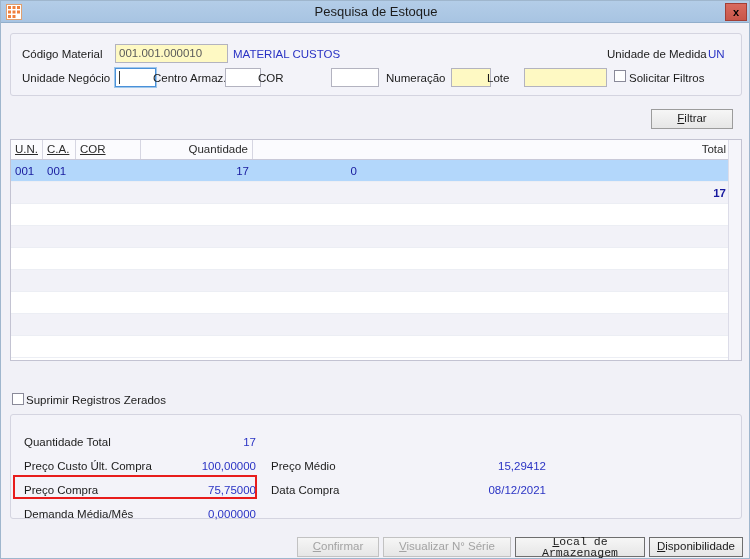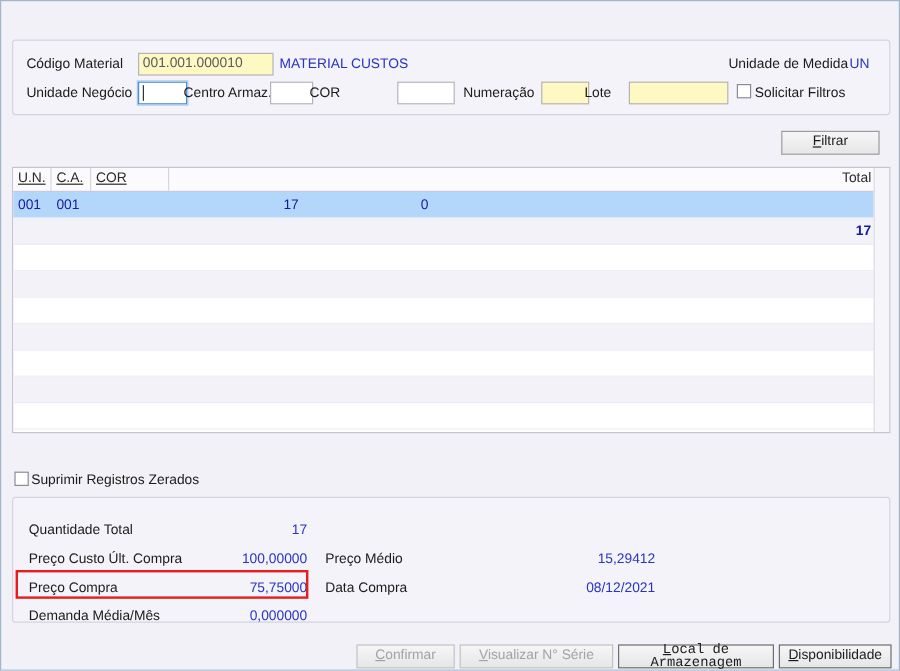--- a/index.html
+++ b/index.html
@@ -202,20 +202,36 @@
   }
 
   
   #btnbar { position: absolute; left: 0; top: 533px; width: 750px; height: 26px; }
 </style>
 </head>
 <body>
 
 <div id="app">
 
+  <div class="titlebar">
+    <div class="title-icon">
+      <svg width="12" height="12" viewBox="0 0 12 12">
+        <rect x="0" y="0" width="3" height="3" fill="#f0803c"></rect>
+        <rect x="4.5" y="0" width="3" height="3" fill="#f0803c"></rect>
+        <rect x="9" y="0" width="3" height="3" fill="#f0803c"></rect>
+        <rect x="0" y="4.5" width="3" height="3" fill="#f0803c"></rect>
+        <rect x="4.5" y="4.5" width="3" height="3" fill="#f0803c"></rect>
+        <rect x="9" y="4.5" width="3" height="3" fill="#f0803c"></rect>
+        <rect x="0" y="9" width="3" height="3" fill="#f0803c"></rect>
+        <rect x="4.5" y="9" width="3" height="3" fill="#f0803c"></rect>
+      </svg>
+    </div>
+    <div class="title-text">Pesquisa de Estoque</div>
+    <div class="close-btn">x</div>
+  </div>
 
   <div class="panel" id="filter-panel">
 
     <div class="lbl" style="left:11px; top:13px;">Código Material</div>
     <div class="inp readonly" style="left:104px; top:10px; width:113px;">001.001.000010</div>
     <div class="lbl-blue" style="left:222px; top:13px;">MATERIAL CUSTOS</div>
 
     <div class="lbl" style="left:596px; top:13px;">Unidade de Medida</div>
     <div class="lbl-blue" style="left:697px; top:13px;">UN</div>
 
@@ -243,20 +259,21 @@
   <div class="btn" style="left:650px; top:108px; width:82px; height:20px;">
     <span><u>F</u><span>iltrar</span></span>
   </div>
 
   <div id="grid">
 
     <div class="ghead">
       <div class="gh" style="left:0px; width:32px;"><u>U.N.</u></div>
       <div class="gh" style="left:32px; width:33px;"><u>C.A.</u></div>
       <div class="gh" style="left:65px; width:65px;"><u>COR</u></div>
+      <div class="gh r" style="left:130px; width:112px;">Quantidade</div>
       <div class="gh r" style="left:350px; width:369px; border-right:none;">Total</div>
     </div>
 
     <div class="grow sel">
       <div class="gc" style="left:0px; width:32px;">001</div>
       <div class="gc" style="left:32px; width:33px;">001</div>
       <div class="gc" style="left:65px; width:65px;"></div>
       <div class="gc r" style="left:130px; width:112px;">17</div>
       <div class="gc r" style="left:242px; width:108px;">0</div>
       <div class="gc r" style="left:350px; width:369px;"></div>

